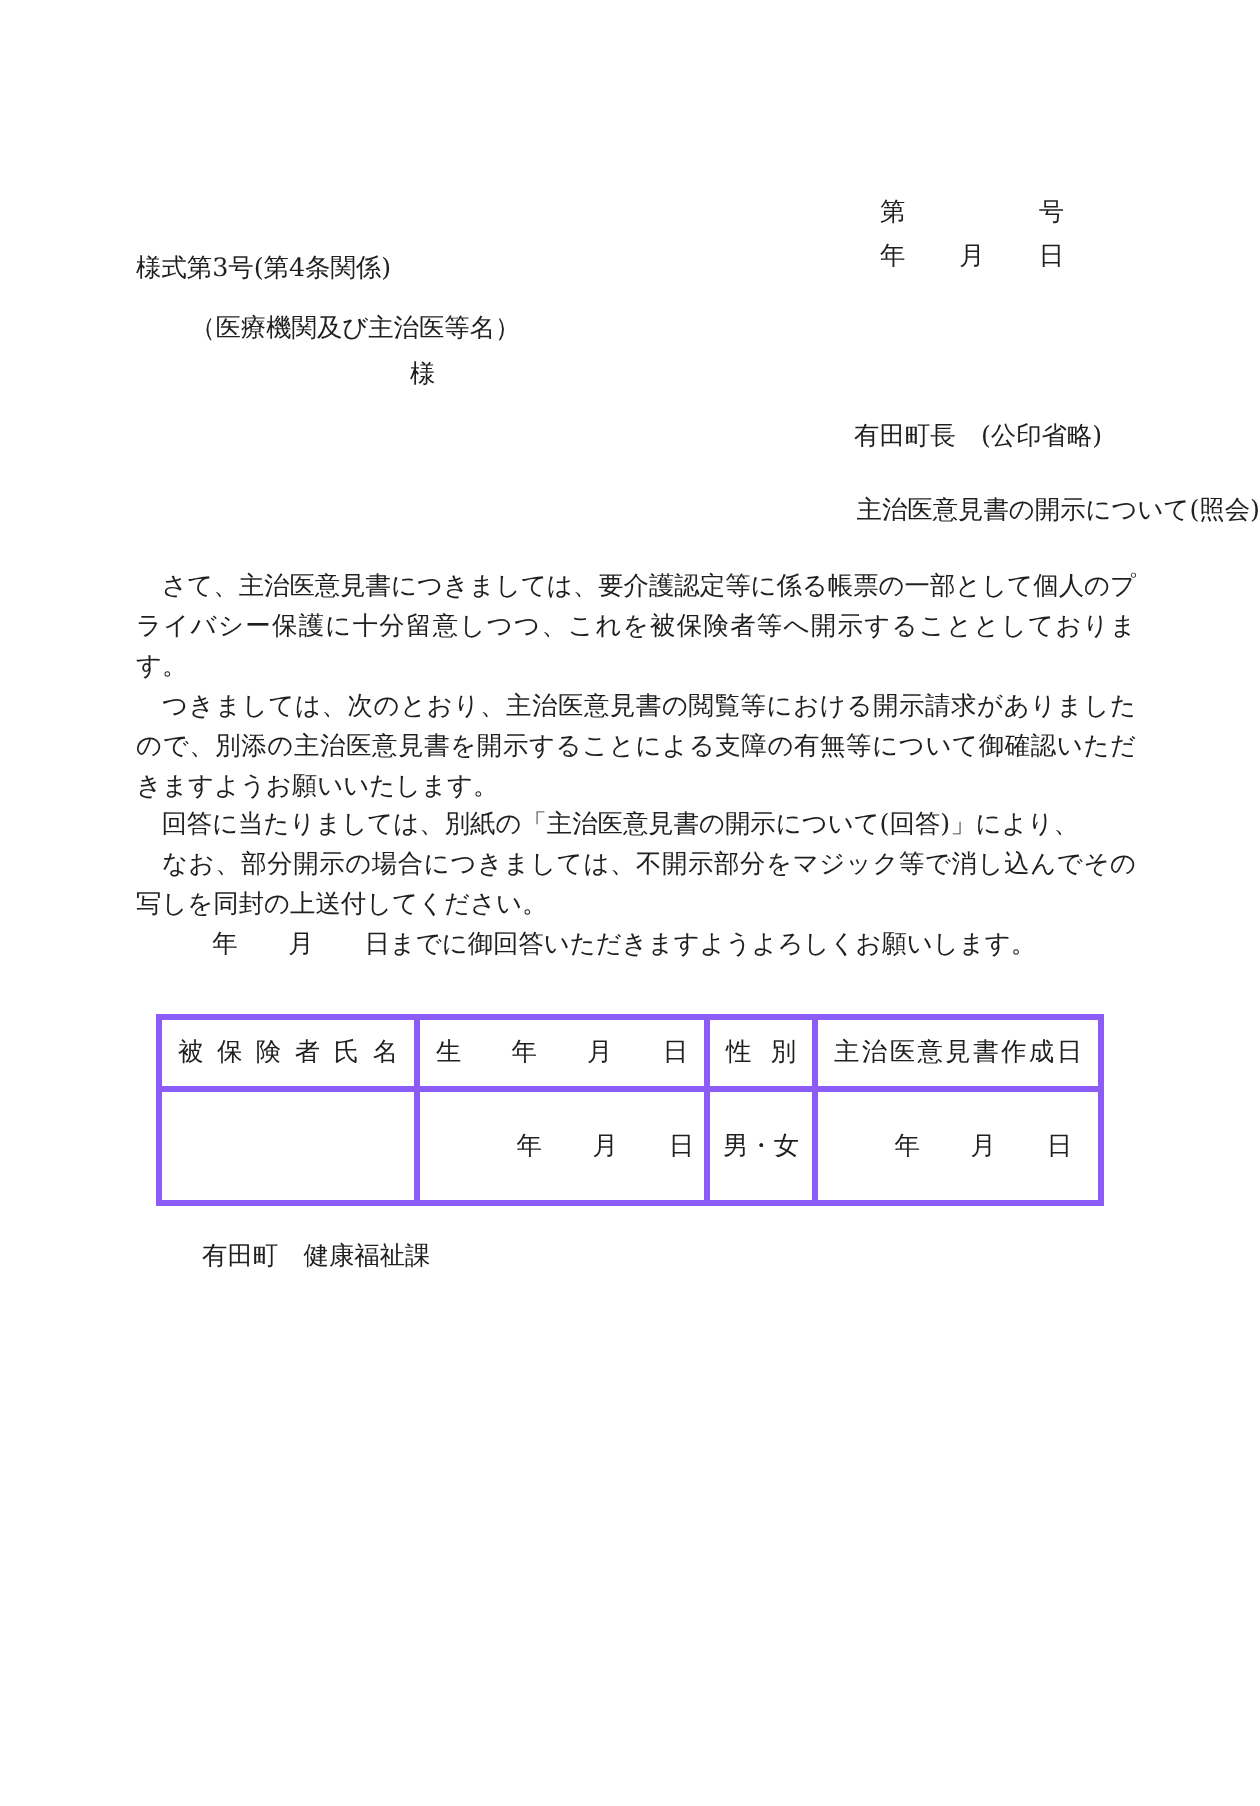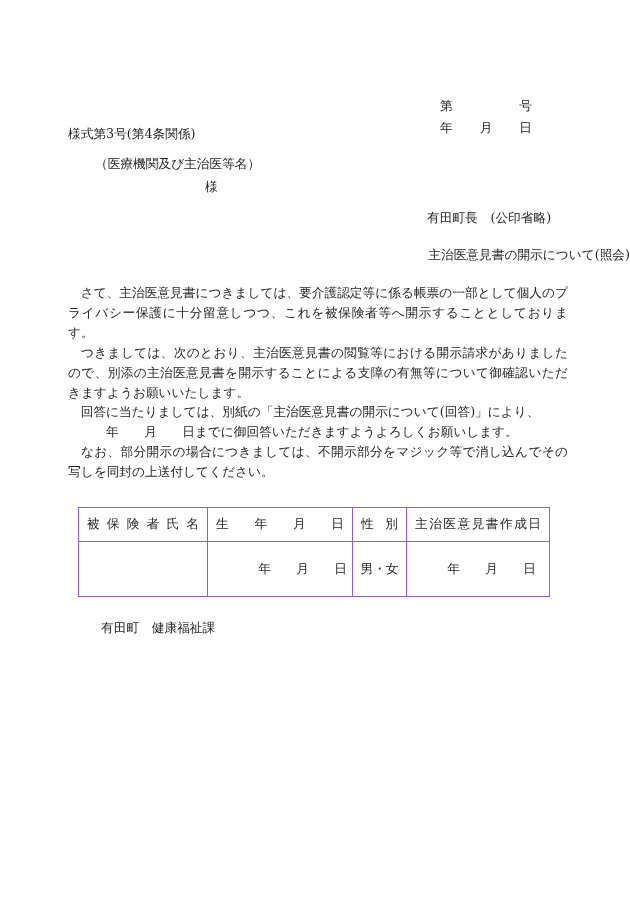--- a/index.html
+++ b/index.html
@@ -48,21 +48,21 @@
 
   table.insured-table {
     position: absolute;
     left: 78px; top: 507px;
     width: 471px;
     border-collapse: collapse;
     table-layout: fixed;
     font-size: 12.7px;
   }
   .insured-table th, .insured-table td {
-    border: 1px solid #8b5cf6;
+    border: 3px solid #8b5cf6;
     font-weight: normal;
     vertical-align: middle;
     overflow: hidden;
   }
   .insured-table th {
     height: 33px;
     padding: 0 8px;
     text-align: justify;
     text-align-last: justify;
     text-justify: inter-character;
@@ -101,22 +101,22 @@
   <div class="abs recipient-honorific">様</div>
 
   <div class="abs sender">有田町長　(公印省略)</div>
 
   <div class="abs doc-title">主治医意見書の開示について(照会)</div>
 
   <div class="abs body-text">
     <p>　さて、主治医意見書につきましては、要介護認定等に係る帳票の一部として個人のプライバシー保護に十分留意しつつ、これを被保険者等へ開示することとしております。</p>
     <p>　つきましては、次のとおり、主治医意見書の閲覧等における開示請求がありましたので、別添の主治医意見書を開示することによる支障の有無等について御確認いただきますようお願いいたします。</p>
     <p>　回答に当たりましては、別紙の「主治医意見書の開示について(回答)」により、</p>
+    <p>　なお、部分開示の場合につきましては、不開示部分をマジック等で消し込んでその写しを同封の上送付してください。</p>
     <p>　　　年　　月　　日までに御回答いただきますようよろしくお願いします。</p>
-    <p>　なお、部分開示の場合につきましては、不開示部分をマジック等で消し込んでその写しを同封の上送付してください。</p>
   </div>
 
   <table class="insured-table">
     <colgroup>
       <col style="width:129px">
       <col style="width:145px">
       <col style="width:54px">
       <col style="width:143px">
     </colgroup>
     <tbody>

